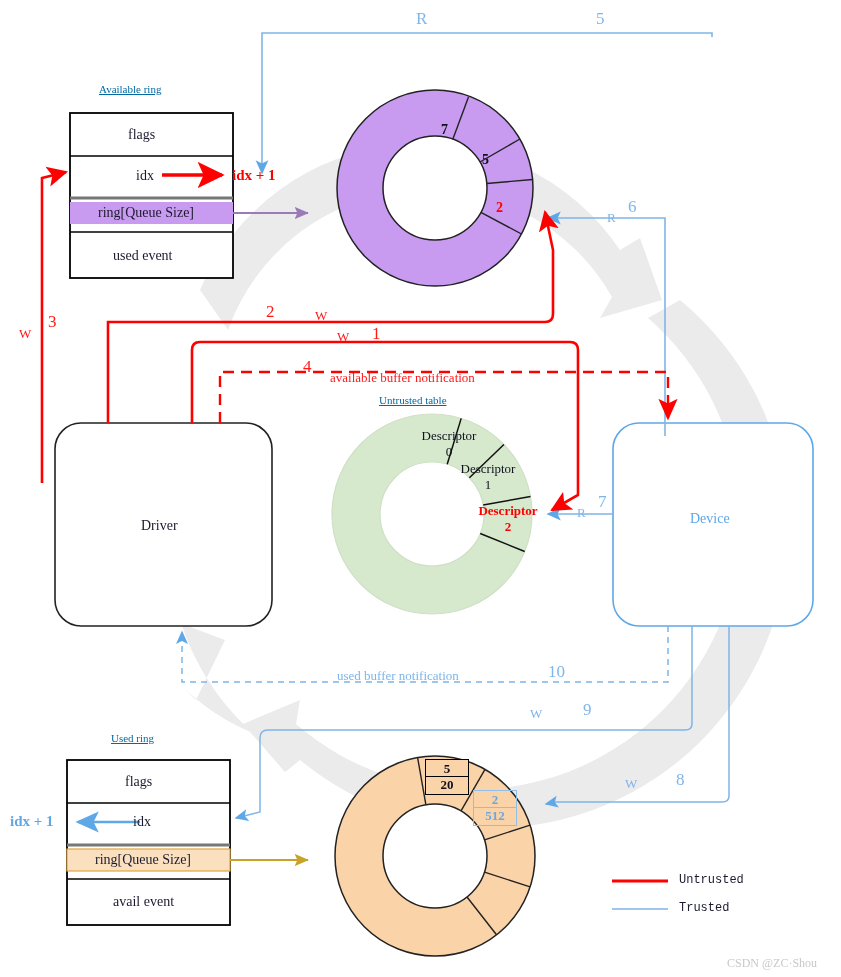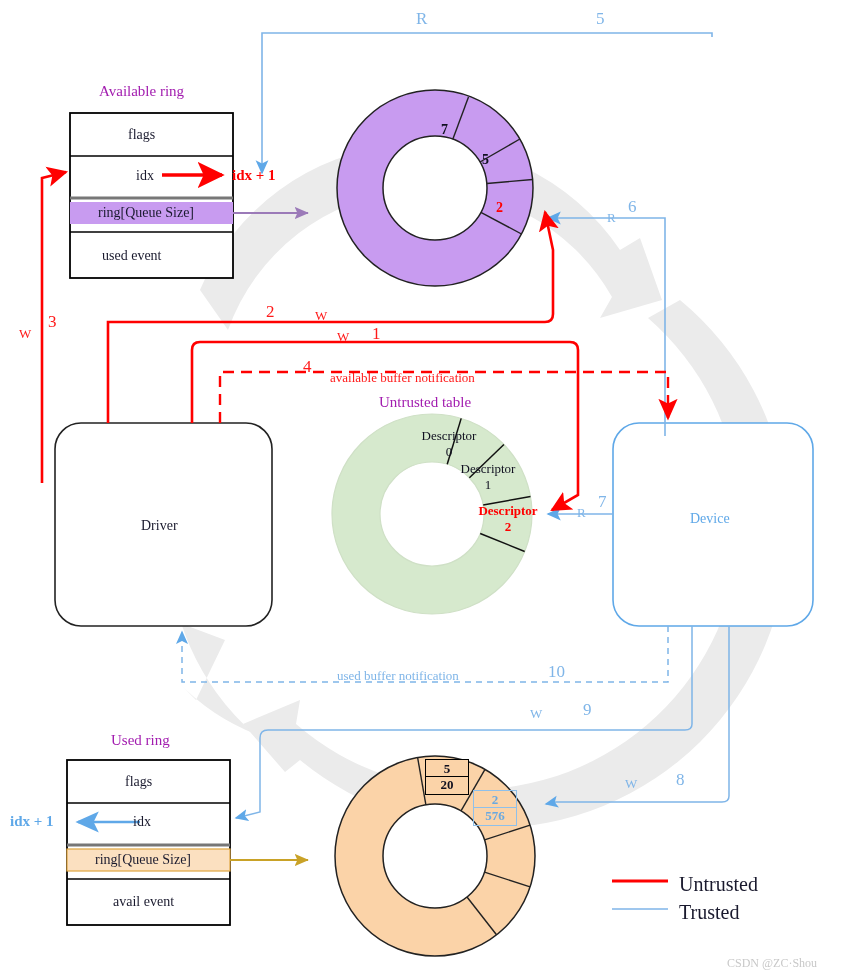--- a/index.html
+++ b/index.html
@@ -22,33 +22,33 @@
     left: 0;
     top: 0;
     width: 841px;
     height: 977px;
   }
   .lbl {
     position: absolute;
     white-space: nowrap;
     line-height: 1;
   }
-  .t-title   { font-size: 15px; color: #a21caf; }
+  .t-title   { font-size: 11px; color: #0369a1; text-decoration: underline; }
   .t-cell    { font-size: 14px; color: #1a1a2e; }
   .t-redb    { font-size: 15px; font-weight: bold; color: #ff0000; }
   .t-blueb   { font-size: 15px; font-weight: bold; color: #5fa8e8; }
   .t-num-red { font-size: 17px; color: #ff1a1a; }
   .t-num-blue{ font-size: 17px; color: #7fb5e8; }
   .t-sm-red  { font-size: 13px; color: #ff1a1a; }
   .t-sm-blue { font-size: 13px; color: #7fb5e8; }
   .t-seg     { font-size: 14px; font-weight: bold; color: #101020; }
   .t-seg-red { font-size: 14px; font-weight: bold; color: #ff0000; }
   .t-desc    { font-size: 13px; color: #101020; text-align: center; }
   .t-desc-red{ font-size: 13px; font-weight: bold; color: #ff0000; text-align: center; }
-  .t-legend  { font-size: 20px; color: #1a1a2e; }
+  .t-legend  { font-size: 12px; color: #1a1a2e; font-family: Liberation Mono, monospace; }
   .t-wm      { font-size: 12px; color: #c8c8c8; }
   .t-dev     { font-size: 14px; color: #5fa8e8; }
   .t-drv     { font-size: 14px; color: #1a1a2e; }
   .boxcell {
     position: absolute;
     border: 1.6px solid #000000;
     background: #fbd3a8;
     text-align: center;
     font-size: 13px;
     font-weight: bold;
@@ -216,21 +216,21 @@
     <path d="M 230,860 L 308,860" fill="none" stroke="#c9a227" stroke-width="1.8" marker-end="url(#ah-gold)"></path>
 
     <line x1="612" y1="881" x2="668" y2="881" stroke="#ff0000" stroke-width="3"></line>
     <line x1="612" y1="909" x2="668" y2="909" stroke="#7fb5e8" stroke-width="1.4"></line>
   </svg>
 
   <div class="lbl t-title" style="left:99px; top:84px;">Available ring</div>
   <div class="lbl t-cell" style="left:128px; top:128px;">flags</div>
   <div class="lbl t-cell" style="left:136px; top:169px;">idx</div>
   <div class="lbl t-cell" style="left:98px; top:206px;">ring[Queue Size]</div>
-  <div class="lbl t-cell" style="left:102px; top:249px;">used event</div>
+  <div class="lbl t-cell" style="left:113px; top:249px;">used event</div>
   <div class="lbl t-redb" style="left:232px; top:168px;">idx + 1</div>
 
   <div class="lbl t-title" style="left:111px; top:733px;">Used ring</div>
   <div class="lbl t-cell" style="left:125px; top:775px;">flags</div>
   <div class="lbl t-cell" style="left:133px; top:815px;">idx</div>
   <div class="lbl t-cell" style="left:95px; top:853px;">ring[Queue Size]</div>
   <div class="lbl t-cell" style="left:113px; top:895px;">avail event</div>
   <div class="lbl t-blueb" style="left:10px; top:814px;">idx + 1</div>
 
   <div class="lbl t-drv" style="left:141px; top:519px;">Driver</div>
@@ -247,21 +247,21 @@
   <div class="lbl t-desc" style="left:450px; top:478px; width:76px;">1</div>
   <div class="lbl t-desc-red" style="left:466px; top:504px; width:84px;">Descriptor</div>
   <div class="lbl t-desc-red" style="left:466px; top:520px; width:84px;">2</div>
 
   <div class="boxcell" style="left:425px; top:759px; width:42px; height:34px;">
     <div style="padding-top:2px;">5</div>
     <div class="div" style="padding-top:1px;">20</div>
   </div>
   <div class="boxcell blue" style="left:473px; top:790px; width:42px; height:34px; background:transparent;">
     <div style="padding-top:2px;">2</div>
-    <div class="div" style="padding-top:1px;">576</div>
+    <div class="div" style="padding-top:1px;">512</div>
   </div>
 
   <div class="lbl t-num-blue" style="left:416px; top:10px;">R</div>
   <div class="lbl t-num-blue" style="left:596px; top:10px;">5</div>
 
   <div class="lbl t-sm-blue" style="left:607px; top:211px;">R</div>
   <div class="lbl t-num-blue" style="left:628px; top:198px;">6</div>
 
   <div class="lbl t-sm-blue" style="left:577px; top:506px;">R</div>
   <div class="lbl t-num-blue" style="left:598px; top:493px;">7</div>

